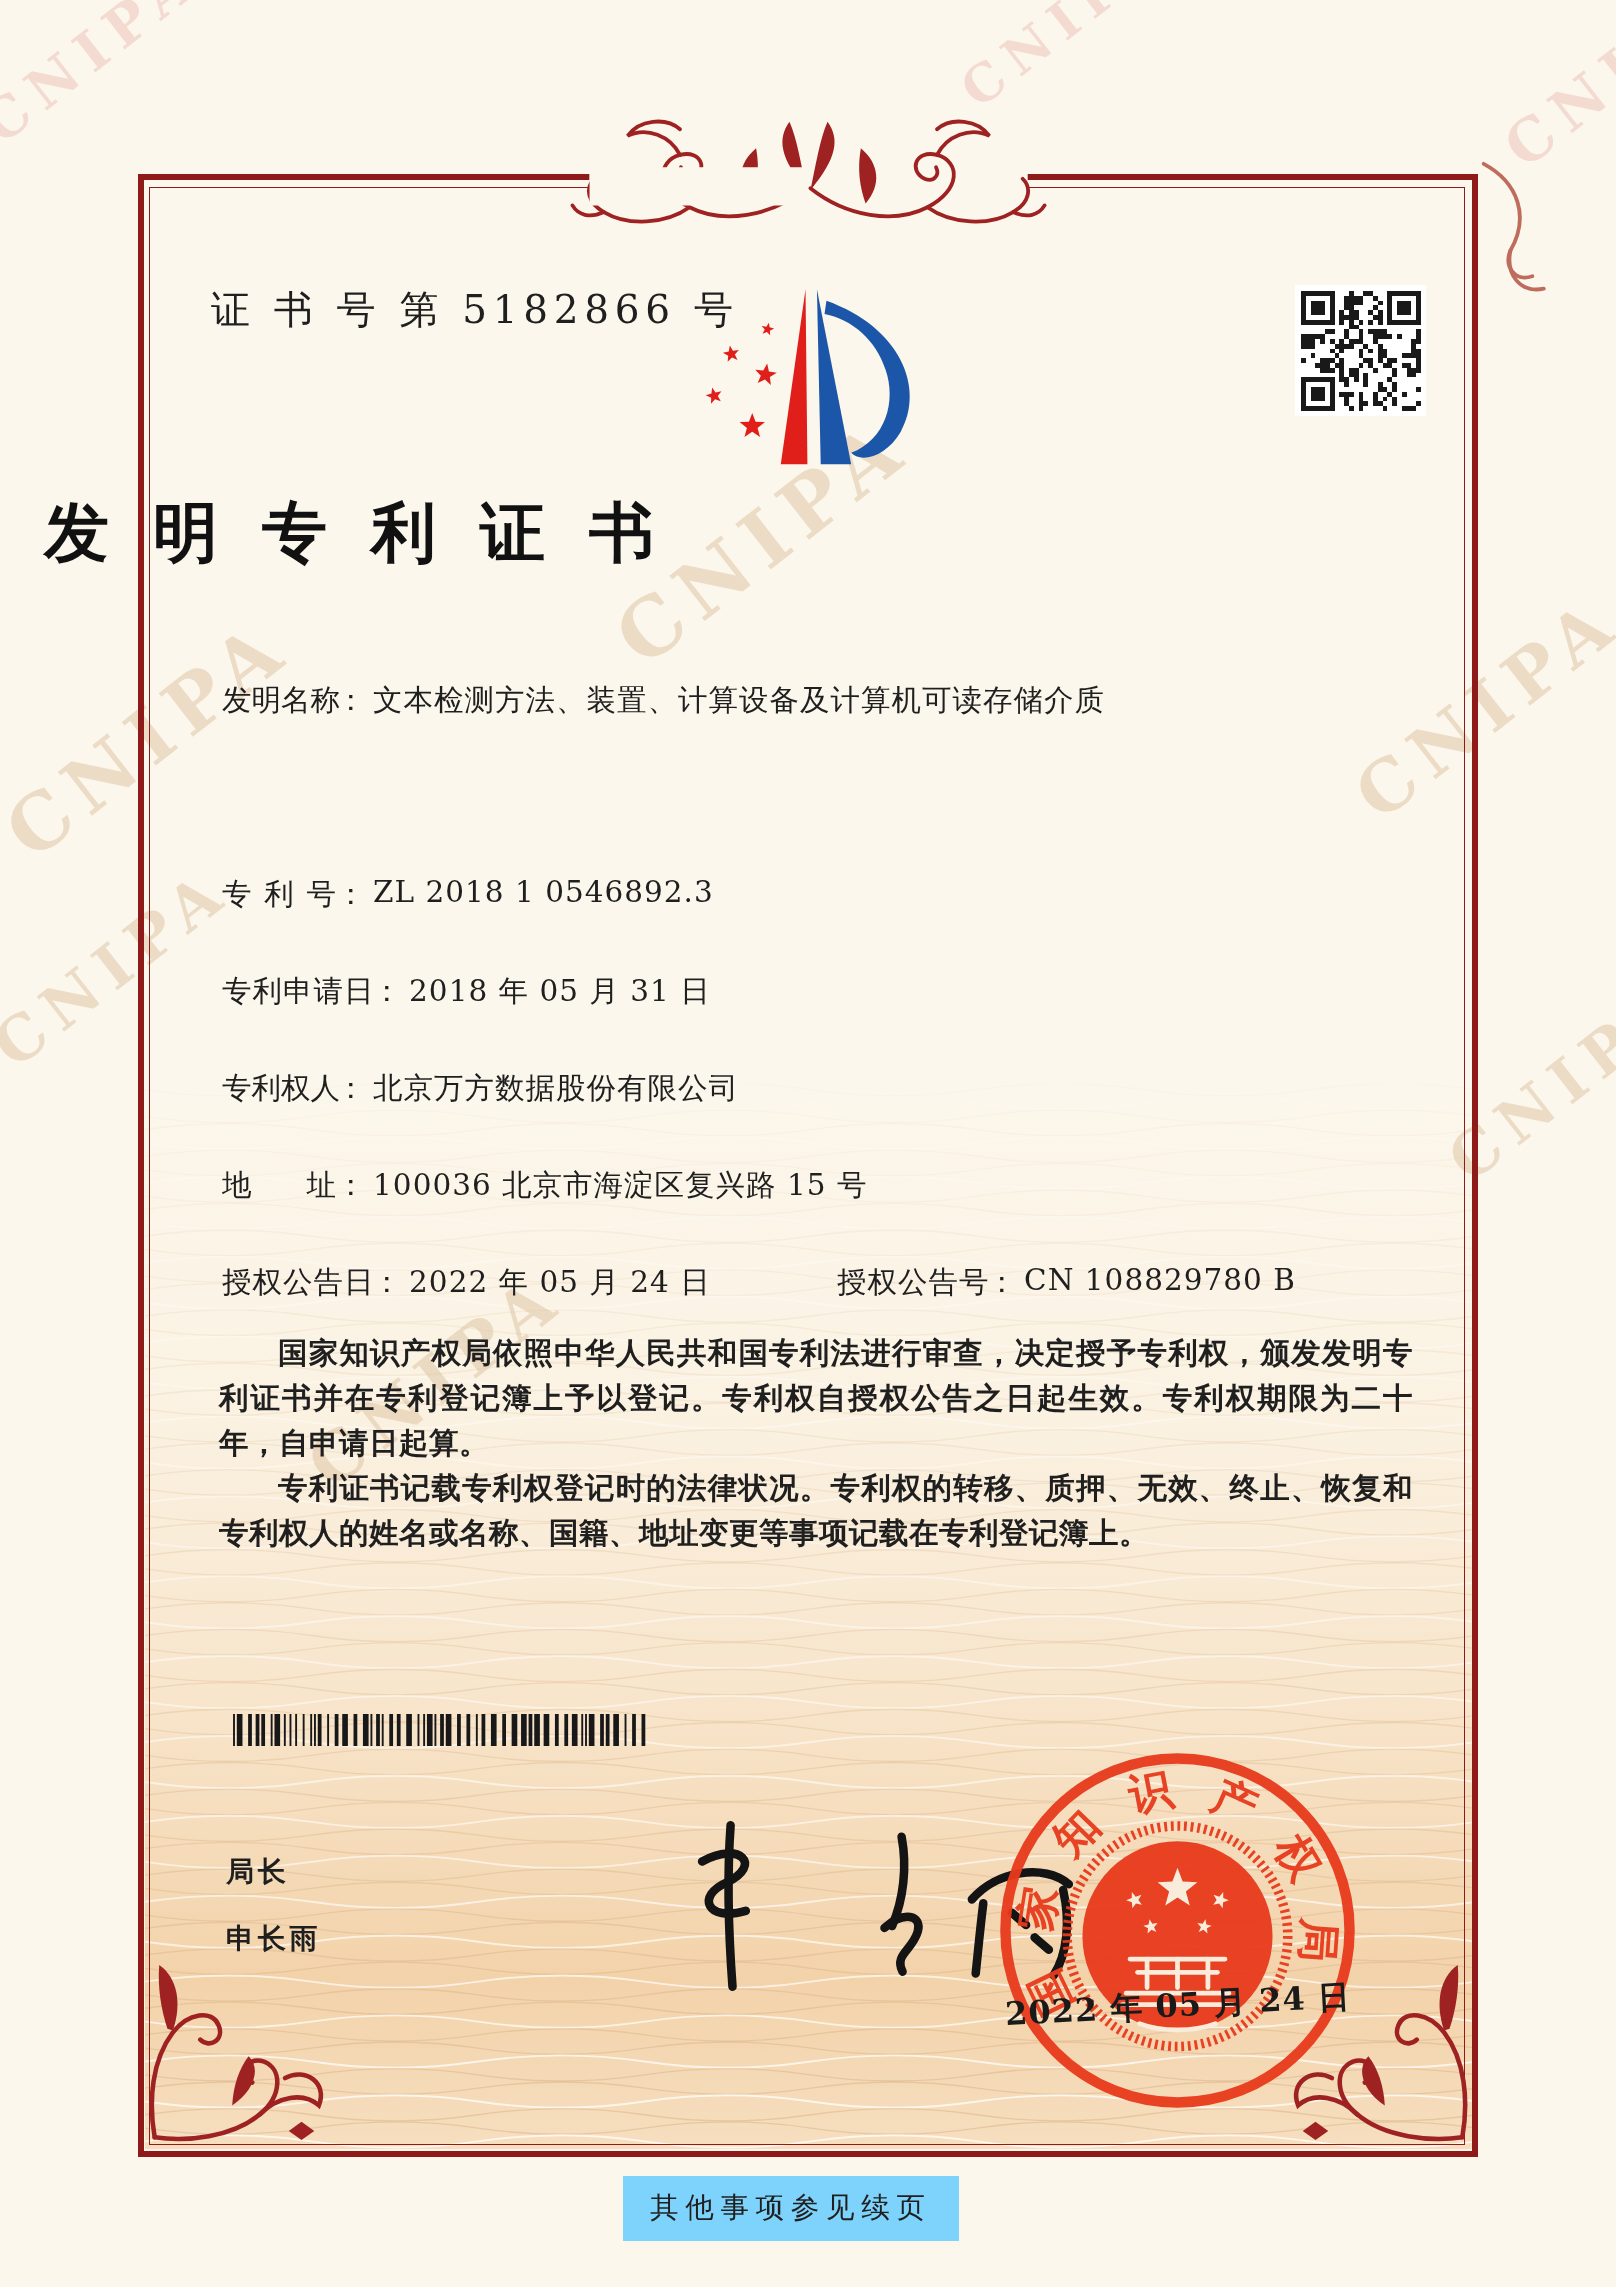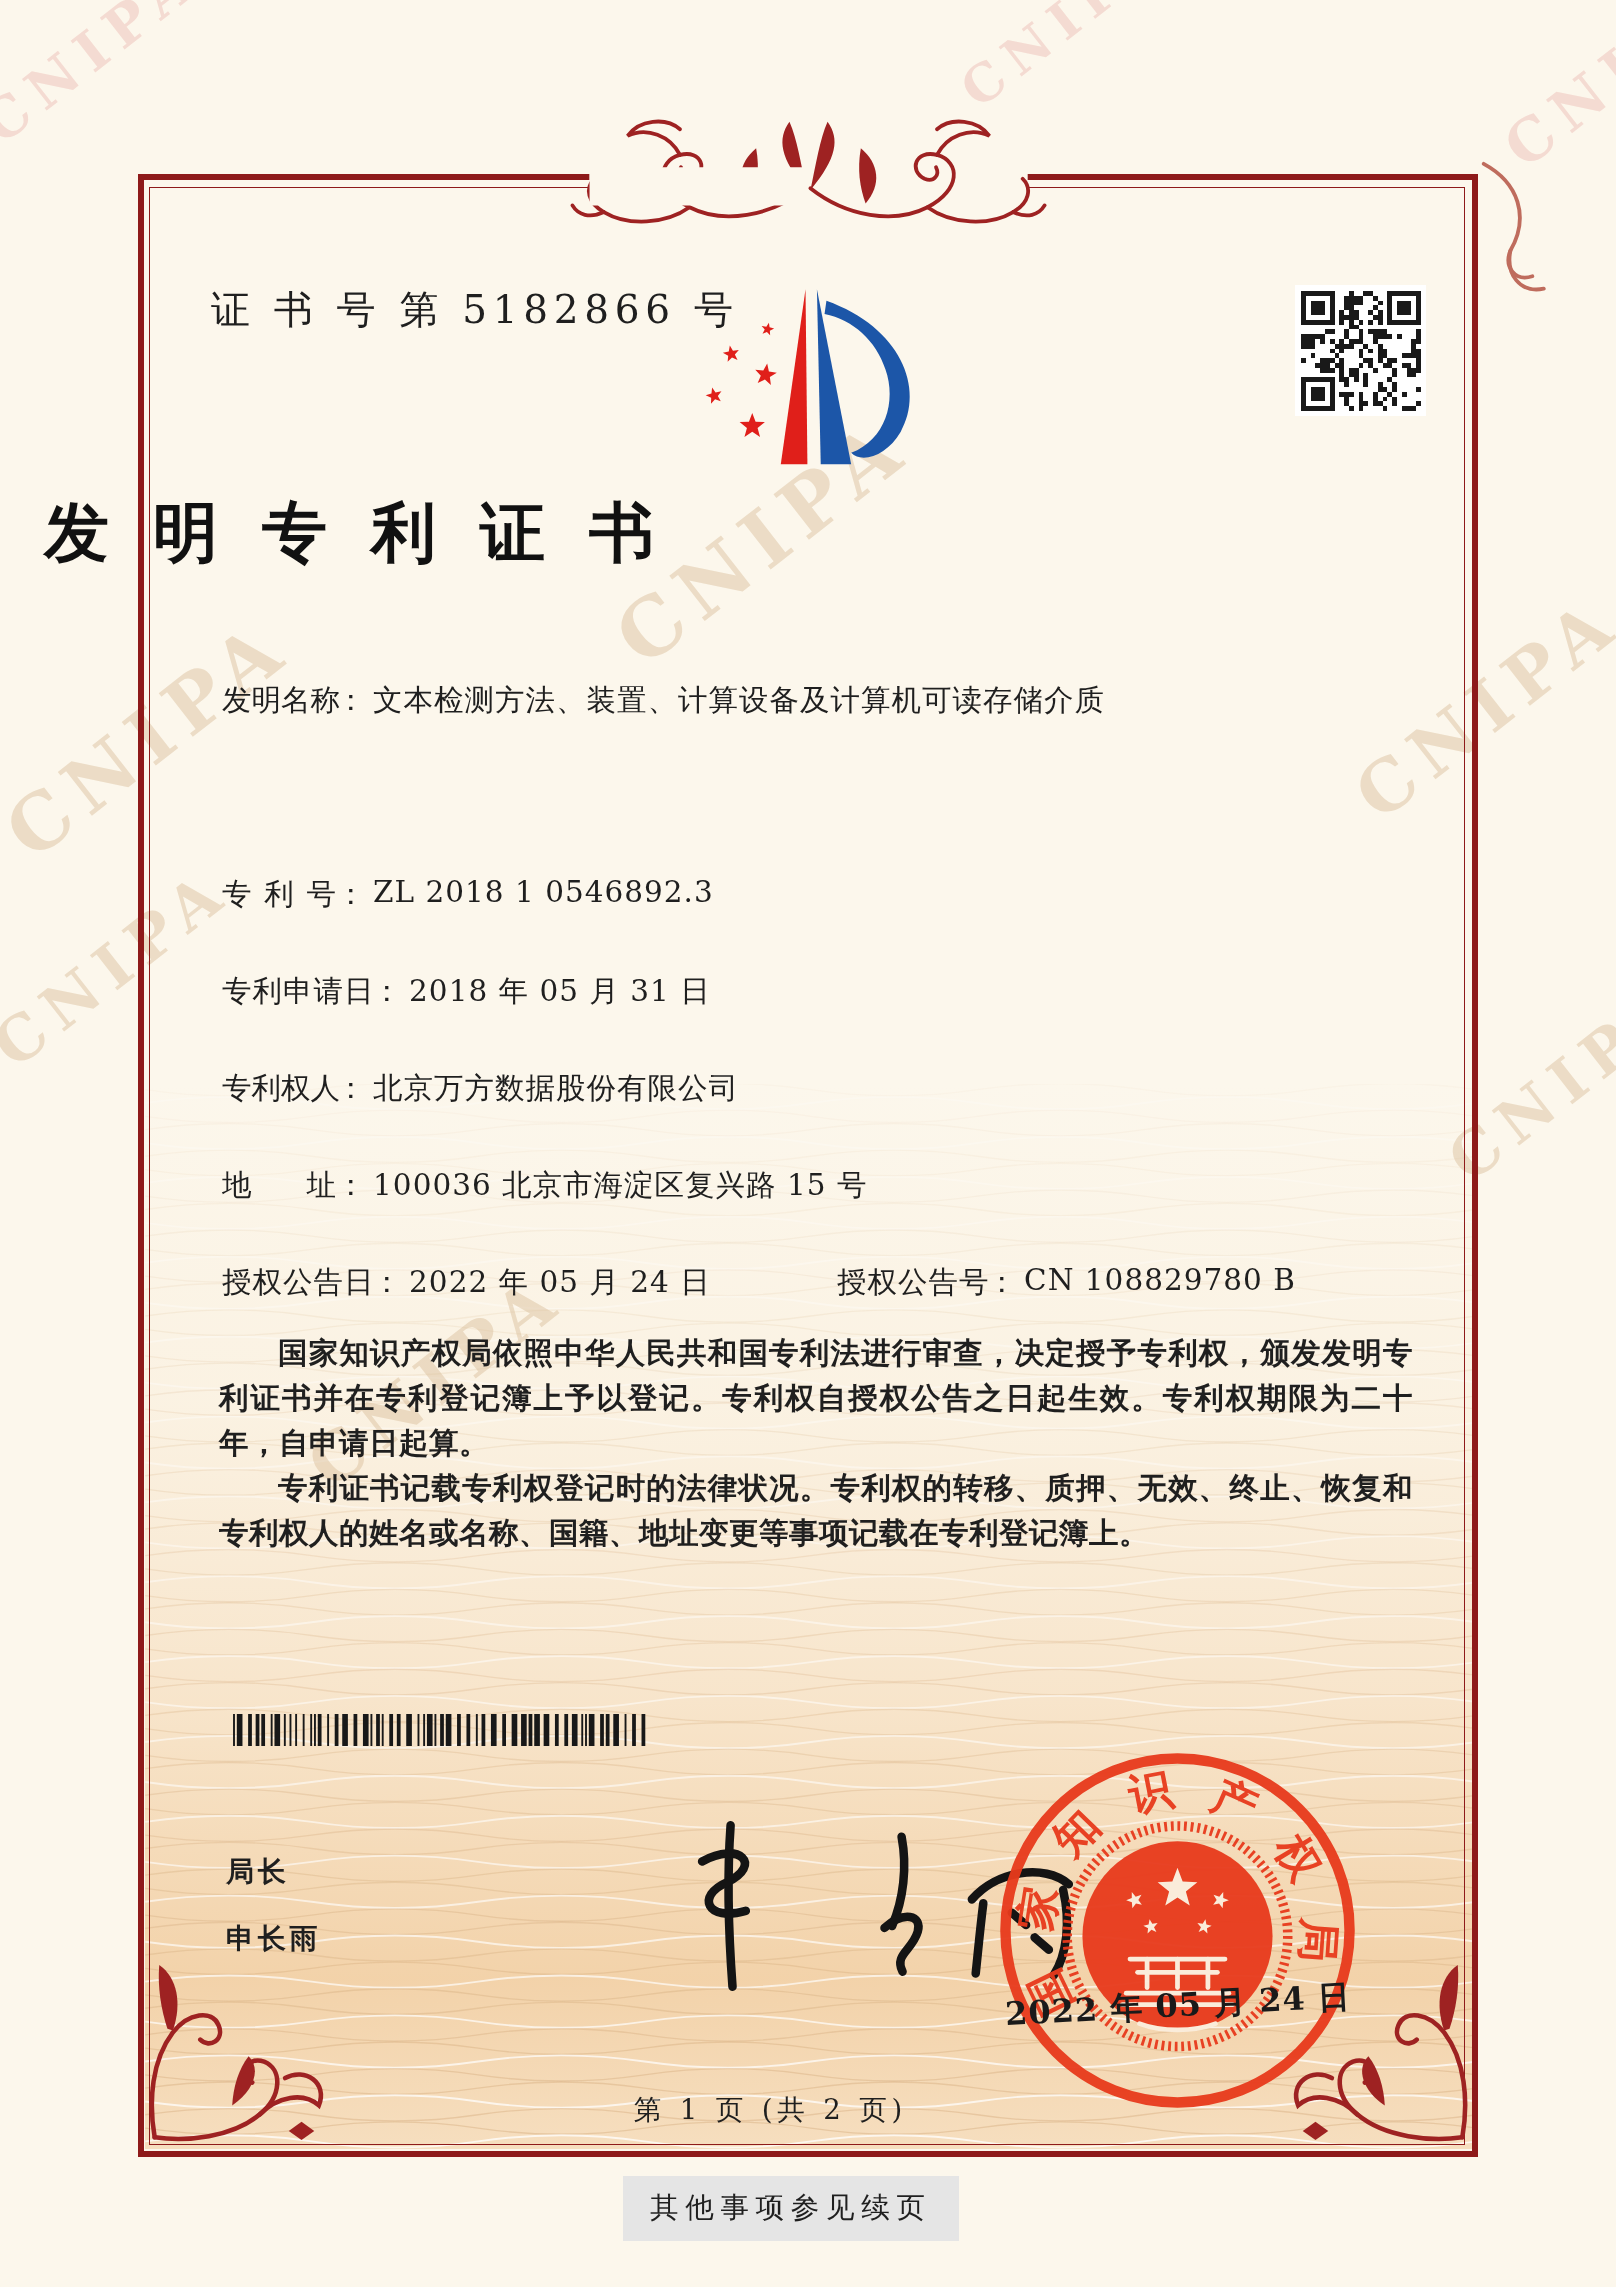--- a/index.html
+++ b/index.html
@@ -44,21 +44,21 @@
       font-family:"DejaVu Sans","Liberation Sans",sans-serif;font-weight:600;font-size:28px;letter-spacing:3.8px;}
   .director div{margin-bottom:28.5px;}
   .sig{position:absolute;left:618px;top:1812px;z-index:5;}
   
   .seal{position:absolute;left:995px;top:1748px;width:365px;height:365px;z-index:6;opacity:.95;}
   .seal-date{position:absolute;left:1001px;top:1984px;width:354px;text-align:center;font-size:32px;
       letter-spacing:1px;color:#1a1a1a;transform:rotate(-3deg);z-index:7;font-weight:bold;}
   
   .pageinfo{position:absolute;left:0;width:1541px;top:2091px;text-align:center;font-size:27.6px;
       letter-spacing:4.8px;z-index:5;}
-  .note{position:absolute;left:623px;top:2176px;background:#e5e5e5;padding:13.3px 27px;font-size:28.5px;
+  .note{position:absolute;left:623px;top:2176px;background:#7dd3fc;padding:13.3px 27px;font-size:28.5px;
       letter-spacing:6.7px;z-index:5;}
 </style>
 </head>
 <body>
 
 <div class="page">
 
   <div class="wave-tint"></div>
   <svg id="waves-svg" width="1328" height="1065" viewBox="0 0 1396 1120">
       <path d="M0 6 q87.5 13 175 0 q87.5 -13 175 0 q87.5 13 175 0 q87.5 -13 175 0 q87.5 13 175 0 q87.5 -13 175 0 q87.5 13 175 0 q87.5 -13 175 0" fill="none" stroke="rgba(214,174,128,0.05)" stroke-width="1.4"></path>
@@ -630,17 +630,16 @@
         <path d="M192,222 V252"></path>
         <path d="M224,222 V252"></path>
         <path d="M138,258 L246,258"></path>
         <path d="M134,270 L250,270"></path>
         <path d="M152,290 A60,26 0 0 0 232,290"></path>
       </g>
     </g>
   </svg>
   <div class="seal-date">2022 年 05 月 24 日</div>
 
-  <div class="pageinfo">第 1 页 (共 2 页)</div>
   <div class="note">其他事项参见续页</div>
 
 </div>
 
 
 </body></html>

